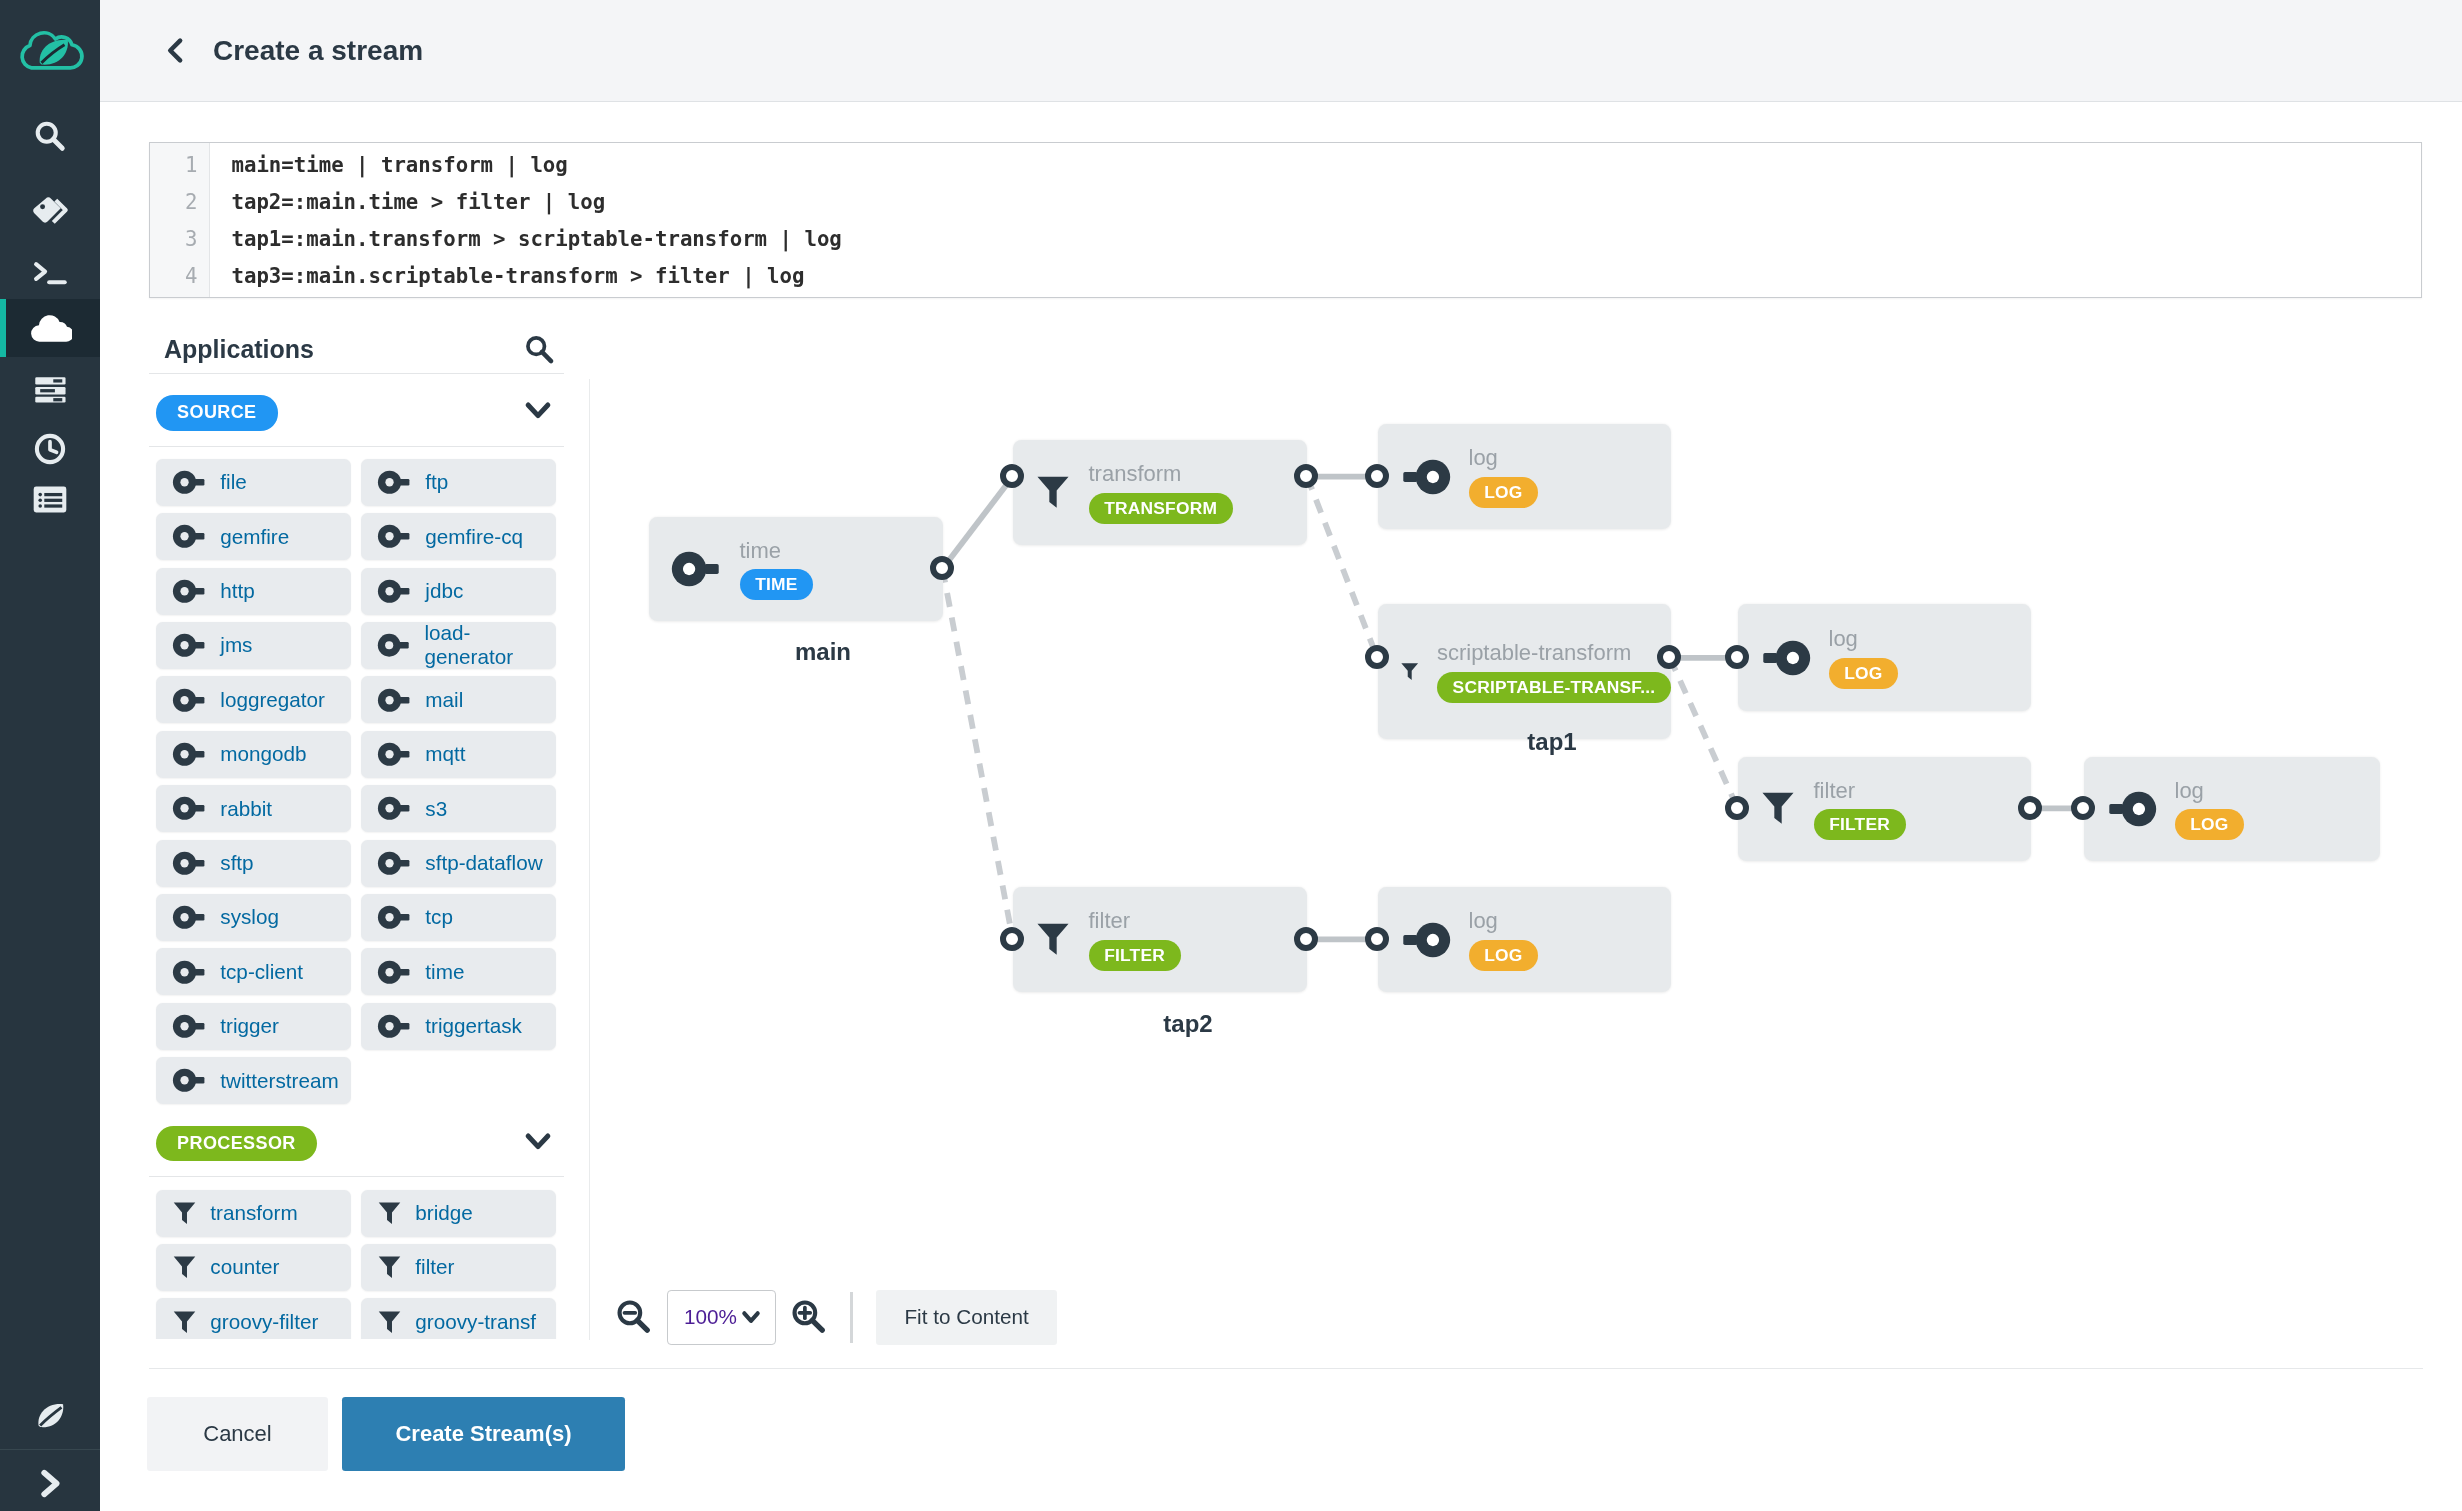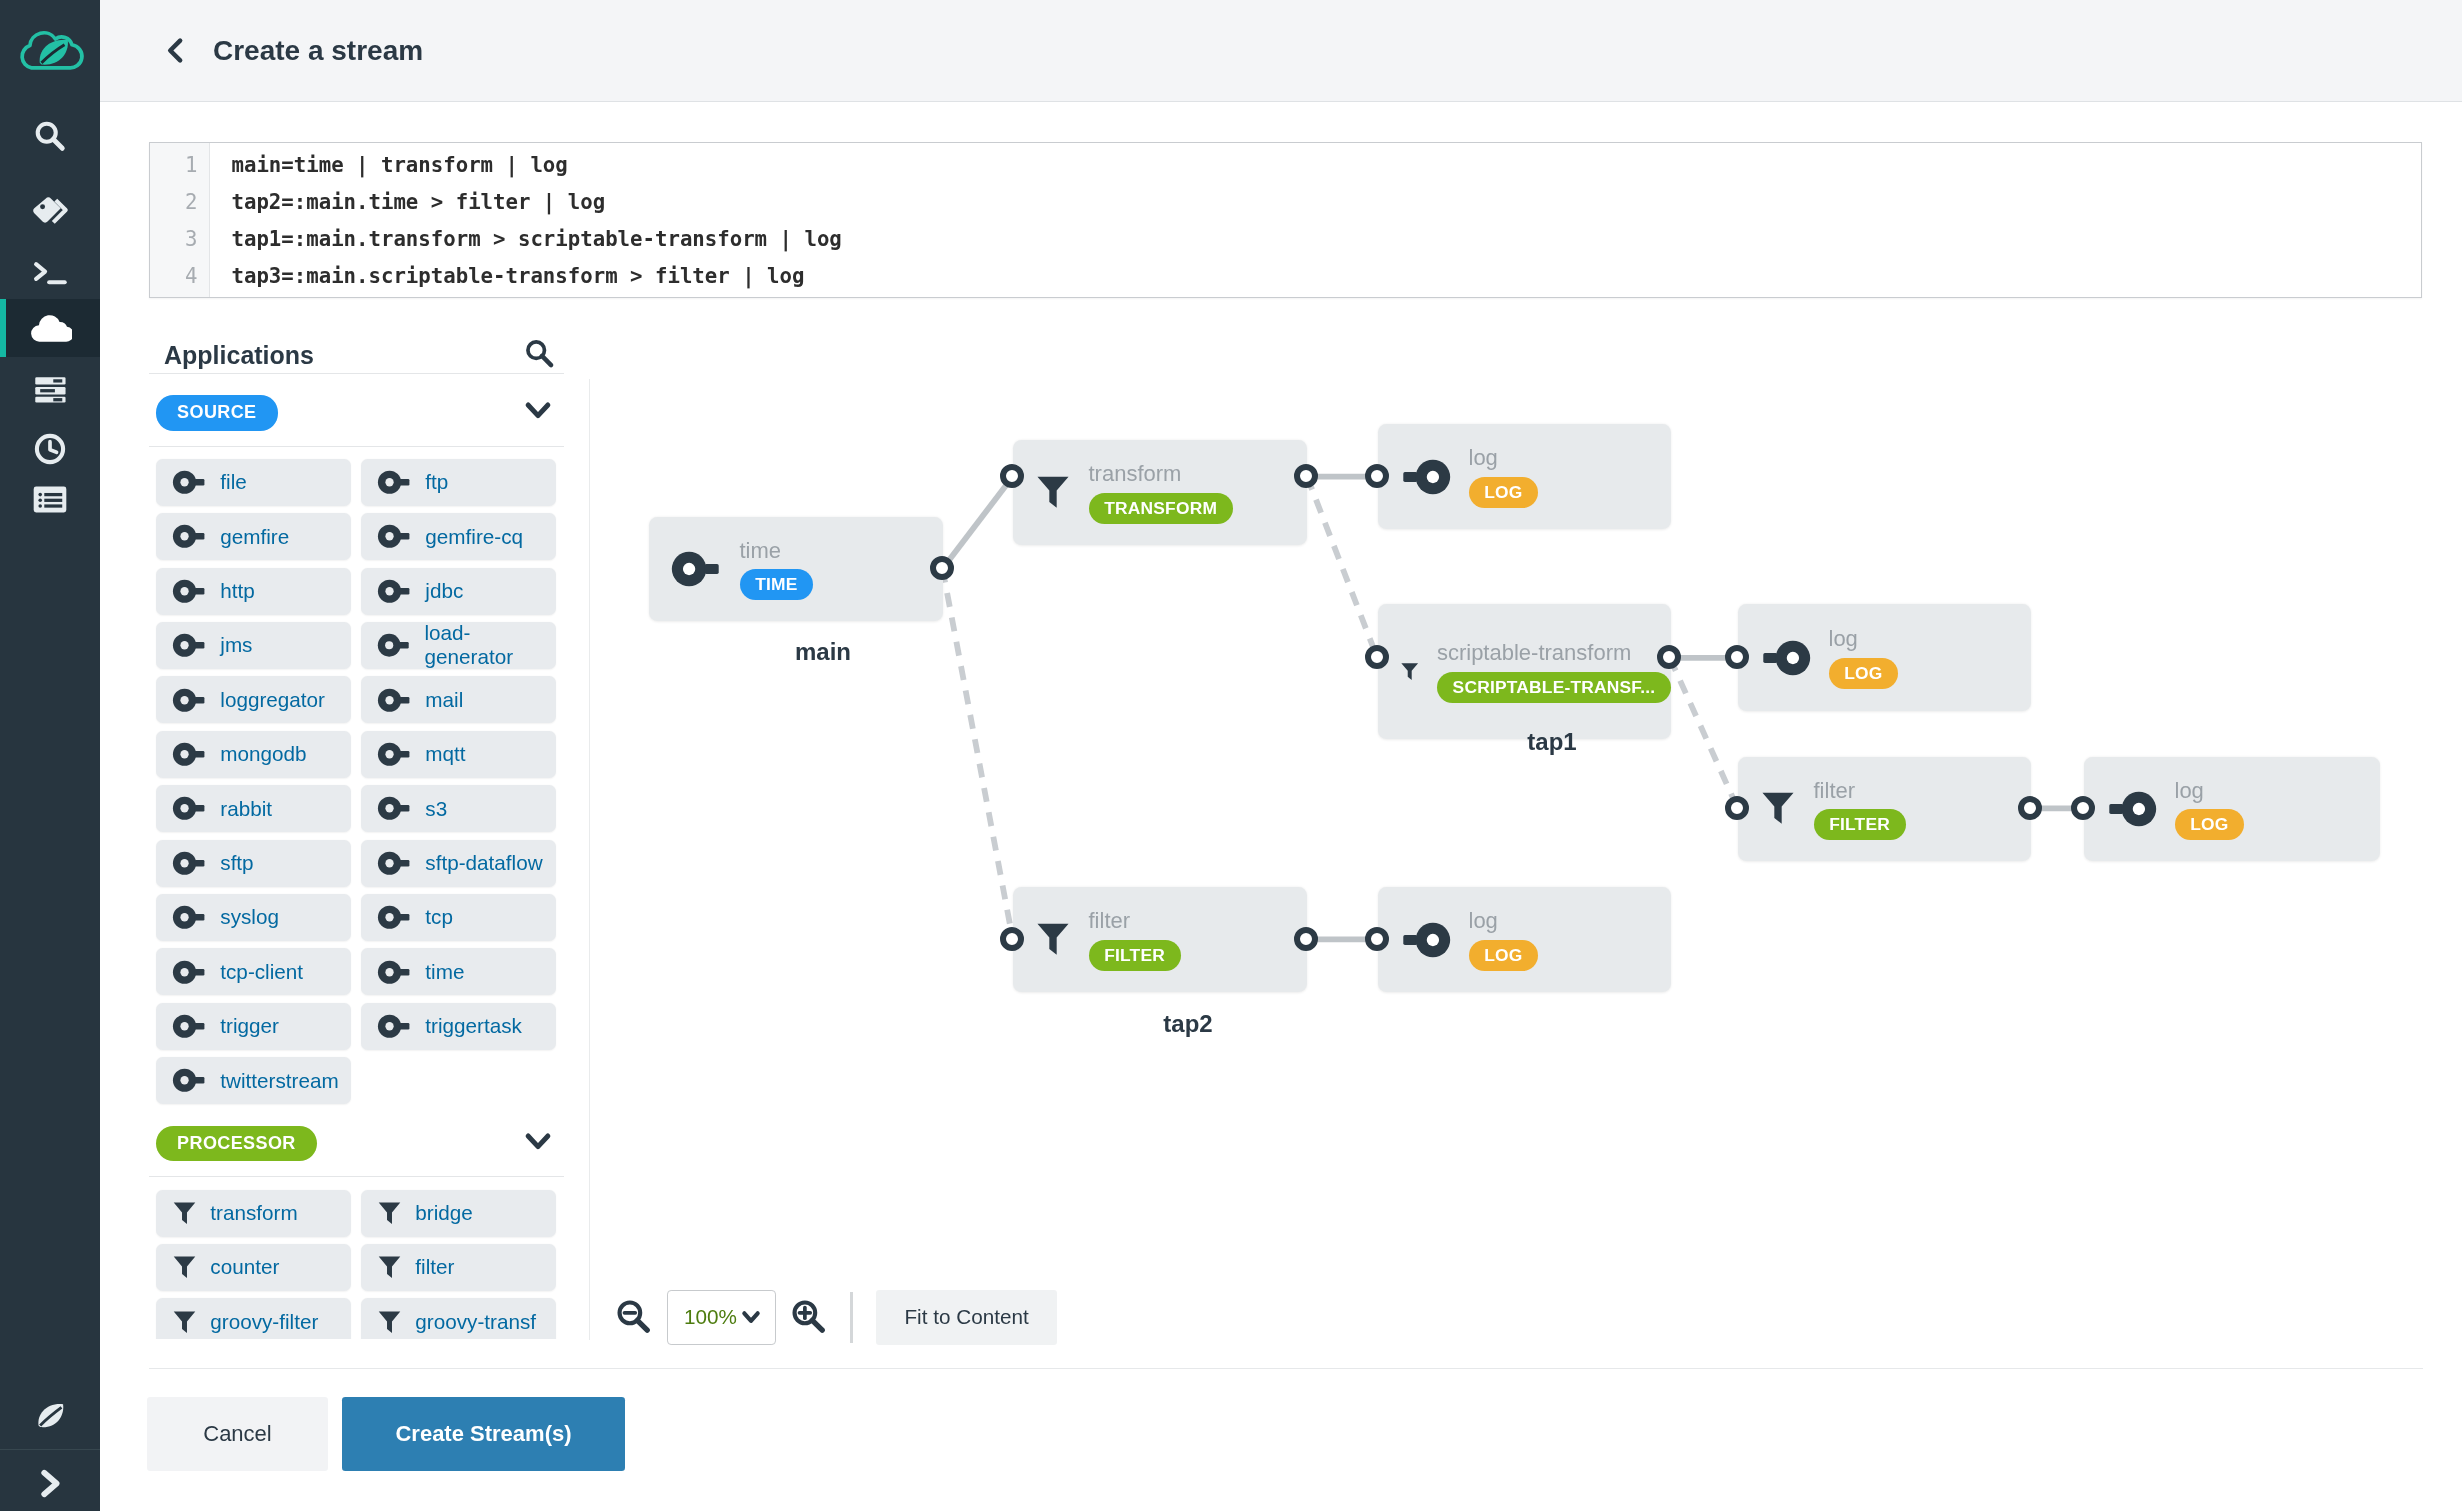--- a/index.html
+++ b/index.html
@@ -20,21 +20,21 @@
 
   
   .editor{position:absolute;left:149px;top:142px;width:2271px;height:154px;background:#fff;border:0.8px solid #c9ccd0;box-shadow:0 0.8px 1.7px rgba(0,0,0,.05);display:flex;font-family:"DejaVu Sans Mono","Liberation Mono",monospace;}
   .gutter{width:60px;background:#f6f7f8;border-right:0.8px solid #e3e5e7;padding-top:4.1px;box-sizing:border-box;}
   .gutter div{height:37px;line-height:37px;text-align:right;padding-right:11.6px;font-size:20.7px;color:#a7acb1;}
   .codecol{flex:1;padding-top:4.1px;}
   .codecol div{height:37px;line-height:37px;padding-left:21.5px;font-size:20.7px;font-weight:600;color:#2d2d2d;white-space:pre;}
 
   
   .palette{position:absolute;left:149px;top:329px;width:415px;height:1010px;overflow:hidden;background:#fff;}
-  .pal-title-row{display:flex;align-items:flex-end;justify-content:space-between;height:41px;padding:0 8.3px 0 15px;}
+  .pal-title-row{display:flex;align-items:center;justify-content:space-between;height:41px;padding:0 8.3px 0 15px;}
   .pal-title{font-size:25px;font-weight:600;color:#2b3945;}
   .pal-divider{height:0.8px;background:#e4e6e8;margin-top:2.5px;}
   .group-head{display:flex;align-items:center;justify-content:space-between;margin:21.5px 11.6px 15px 6.6px;}
   .group-pill{border-radius:17.4px;color:#fff;font-size:18px;font-weight:700;letter-spacing:0.4px;padding:7.4px 21.5px;cursor:pointer;}
   .group-grid{display:grid;grid-template-columns:1fr 1fr;column-gap:10px;row-gap:7.4px;margin:12.4px 8.3px 0 6.6px;}
   .pal-item{height:47px;background:#e8ebee;border-radius:6.6px;display:flex;align-items:center;padding-left:16.5px;cursor:grab;box-shadow:0 0.8px 1.7px rgba(0,0,0,.05);}
   .pal-item span{margin-left:13.2px;font-size:20.7px;color:#0369a1;}
   .pal-sep{position:absolute;left:589px;top:379px;width:0.8px;height:961px;background:#e9ebec;}
 
   
@@ -45,21 +45,21 @@
   .node-col{margin-left:18px;display:flex;flex-direction:column;align-items:flex-start;}
   .node-name{font-size:22px;color:#9aa1a7;line-height:1.15;}
   .node-badge{margin-top:5.8px;border-radius:15.7px;color:#fff;font-size:17.4px;font-weight:700;letter-spacing:0.2px;padding:5px 15.7px;white-space:nowrap;}
   .port{position:absolute;width:12.4px;height:12.4px;background:#fff;border:6.6px solid #2c3a45;border-radius:50%;z-index:4;cursor:crosshair;}
   .stream-label{position:absolute;transform:translateX(-50%);font-size:24px;font-weight:700;color:#2b3945;z-index:2;margin-left:28px;}
 
   
   .zoombar{position:absolute;left:612px;top:1287px;height:60px;display:flex;align-items:center;z-index:5;}
   .zoom-btn{cursor:pointer;display:flex;align-items:center;justify-content:center;width:43px;height:43px;}
   .zoom-select{width:109px;height:55px;background:#fff;border:0.8px solid #c7cacd;border-radius:4.1px;display:flex;align-items:center;justify-content:space-between;padding:0 13.2px 0 16.5px;box-sizing:border-box;margin:0 11.6px;cursor:pointer;}
-  .zoom-select span{font-size:20.7px;color:#4d7c0f;}
+  .zoom-select span{font-size:20.7px;color:#4c1d95;}
   .vbar{width:3.3px;height:51px;background:#d4d7d9;margin:0 23px 0 20px;}
   .fit-btn{height:55px;background:#f0f2f3;border-radius:3.3px;padding:0 28px;display:flex;align-items:center;font-size:20.7px;color:#2b3945;cursor:pointer;}
 
   
   .footer-divider{position:absolute;left:149px;top:1368px;width:2274px;height:0.8px;background:#e6e8ea;}
   .btn{position:absolute;top:1397px;height:74px;border:none;border-radius:3.3px;font-size:22px;font-family:"Liberation Sans",sans-serif;cursor:pointer;display:flex;align-items:center;justify-content:center;}
   .btn-cancel{left:147px;width:181px;background:#f2f3f5;color:#2b3945;}
   .btn-create{left:342px;width:283px;background:#2d7fb2;color:#fff;font-weight:600;}
 </style>
 </head>

